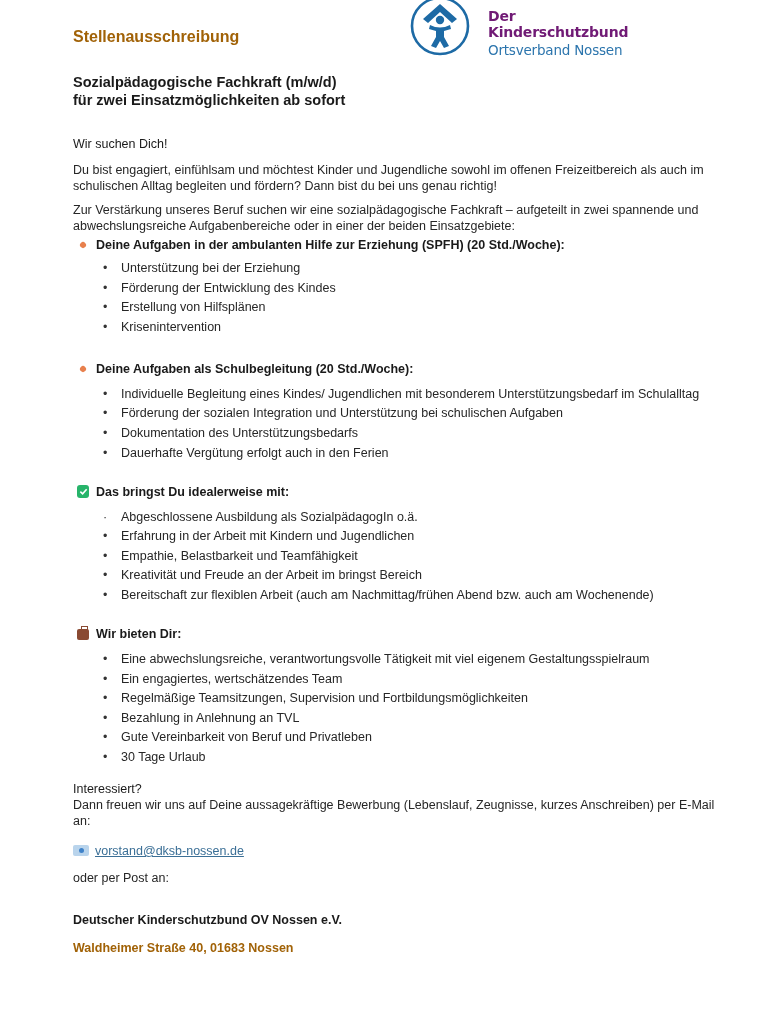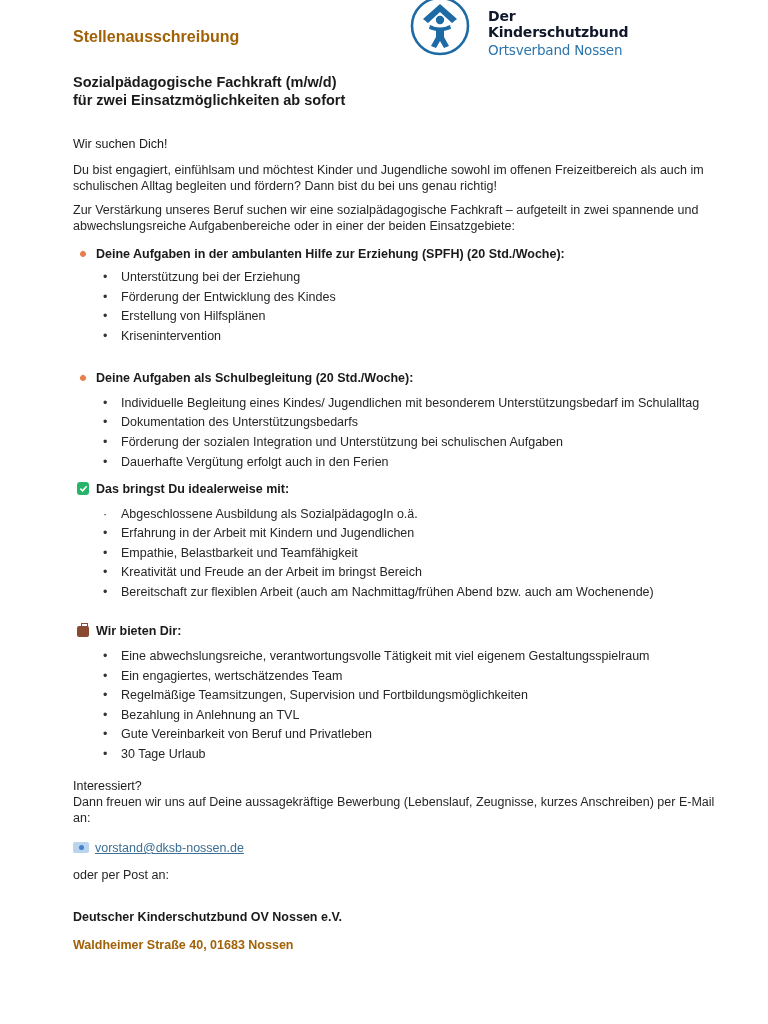--- a/index.html
+++ b/index.html
@@ -5,45 +5,45 @@
   html, body { margin: 0; padding: 0; background: #ffffff; }
   body {
     width: 768px; height: 1024px; overflow: hidden; position: relative;
     font-family: "Liberation Sans", sans-serif; color: #1f1f1f;
   }
   .page { position: absolute; left: 0; top: 0; width: 768px; height: 1024px; }
   .doc-label { position: absolute; left: 73px; top: 28px; font-size: 16px; font-weight: bold; color: #a16207; }
   .logo { position: absolute; left: 410px; top: 0; width: 250px; height: 62px; }
   .logo-circle { position: absolute; left: 0; top: -4px; width: 60px; height: 60px; }
   .logo-text { position: absolute; left: 78px; top: 8px; }
-  .logo-line1 { font-size: 14px; font-weight: bold; color: #0f172a; font-family: "DejaVu Sans", sans-serif; letter-spacing: -0.2px; }
+  .logo-line1 { font-size: 14px; font-weight: bold; color: #701a75; font-family: "DejaVu Sans", sans-serif; letter-spacing: -0.2px; }
   .logo-line2 { font-size: 13.5px; color: #2c75ad; font-family: "DejaVu Sans", sans-serif; margin-top: 2px; letter-spacing: -0.2px; }
 
   .title { position: absolute; left: 73px; top: 73px; font-size: 14.5px; font-weight: bold; line-height: 18px; color: #1a1a1a; }
 
   .content { position: absolute; left: 73px; top: 136px; width: 660px; font-size: 12.5px; line-height: 16px; color: #262626; }
   .h { font-weight: normal; font-size: 12.5px; color: #1a1a1a; }
   p { margin: 0; }
   .intro1 { margin-top: 10px; }
   .intro2 { margin-top: 8px; }
   .sec-head { display: flex; align-items: center; font-weight: bold; color: #1a1a1a; margin-left: 4px; }
   .sec-head .ic { width: 12px; height: 12px; margin-right: 7px; display: inline-flex; align-items: center; justify-content: center; }
   .diamond { width: 6px; height: 6px; background: #e8804d; border-radius: 50%; transform: rotate(45deg); }
   .check { width: 13px; height: 13px; background: #27b46a; border-radius: 3px; display: flex; align-items: center; justify-content: center; }
   .brief { width: 13px; height: 11px; background: #8a4a32; border-radius: 2px; position: relative; margin-top: 2px; }
   .brief::before { content: ""; position: absolute; left: 4px; top: -3px; width: 5px; height: 3px; border: 1px solid #8a4a32; border-bottom: none; }
   ul { list-style: none; margin: 0; padding: 0 0 0 30px; }
   li { position: relative; padding-left: 18px; margin-top: 3.6px; }
   li::before { content: "•"; position: absolute; left: 0; top: 0; color: #333; }
   li.small-dot::before { content: "·"; }
-  .s1 { margin-top: 12px; }
+  .s1 { margin-top: 3px; }
   .s1 ul { margin-top: 7px; }
   .s2 { margin-top: 26px; }
   .s2 ul { margin-top: 9px; }
-  .s3 { margin-top: 11px; }
+  .s3 { margin-top: 23px; }
   .s3 ul { margin-top: 9px; }
   .s4 { margin-top: 23px; }
   .s4 ul { margin-top: 9px; }
   .interest { margin-top: 16px; }
   .email-row { margin-top: 14px; display: flex; align-items: center; }
   .mail-ic { width: 16px; height: 11px; background: #b9d4ec; border-radius: 2px; margin-right: 6px; display: flex; align-items: center; justify-content: center; }
   .mail-ic span { width: 5px; height: 5px; background: #3f82c9; border-radius: 50%; }
   .email-link { color: #3b6f96; text-decoration: underline; }
   .post { margin-top: 11px; }
   .org { margin-top: 26px; font-weight: bold; color: #1a1a1a; }
@@ -96,22 +96,22 @@
 
     <div class="s2">
       <div class="sec-head">
         <span class="ic">
             <span class="diamond"></span>
           </span>
         <span>Deine Aufgaben als Schulbegleitung (20 Std./Woche):</span>
       </div>
       <ul>
         <li>Individuelle Begleitung eines Kindes/ Jugendlichen mit besonderem Unterstützungsbedarf im Schulalltag</li>
+        <li>Förderung der sozialen Integration und Unterstützung bei schulischen Aufgaben</li>
         <li>Dokumentation des Unterstützungsbedarfs</li>
-        <li>Förderung der sozialen Integration und Unterstützung bei schulischen Aufgaben</li>
         <li>Dauerhafte Vergütung erfolgt auch in den Ferien</li>
       </ul>
     </div>
 
     <div class="s3">
       <div class="sec-head">
         <span class="ic">
           <span class="check">
               <svg width="9" height="9" viewBox="0 0 10 10">
                 <path d="M1.5 5.2 L4 7.5 L8.5 2.5" fill="none" stroke="#fff" stroke-width="1.8"></path>

